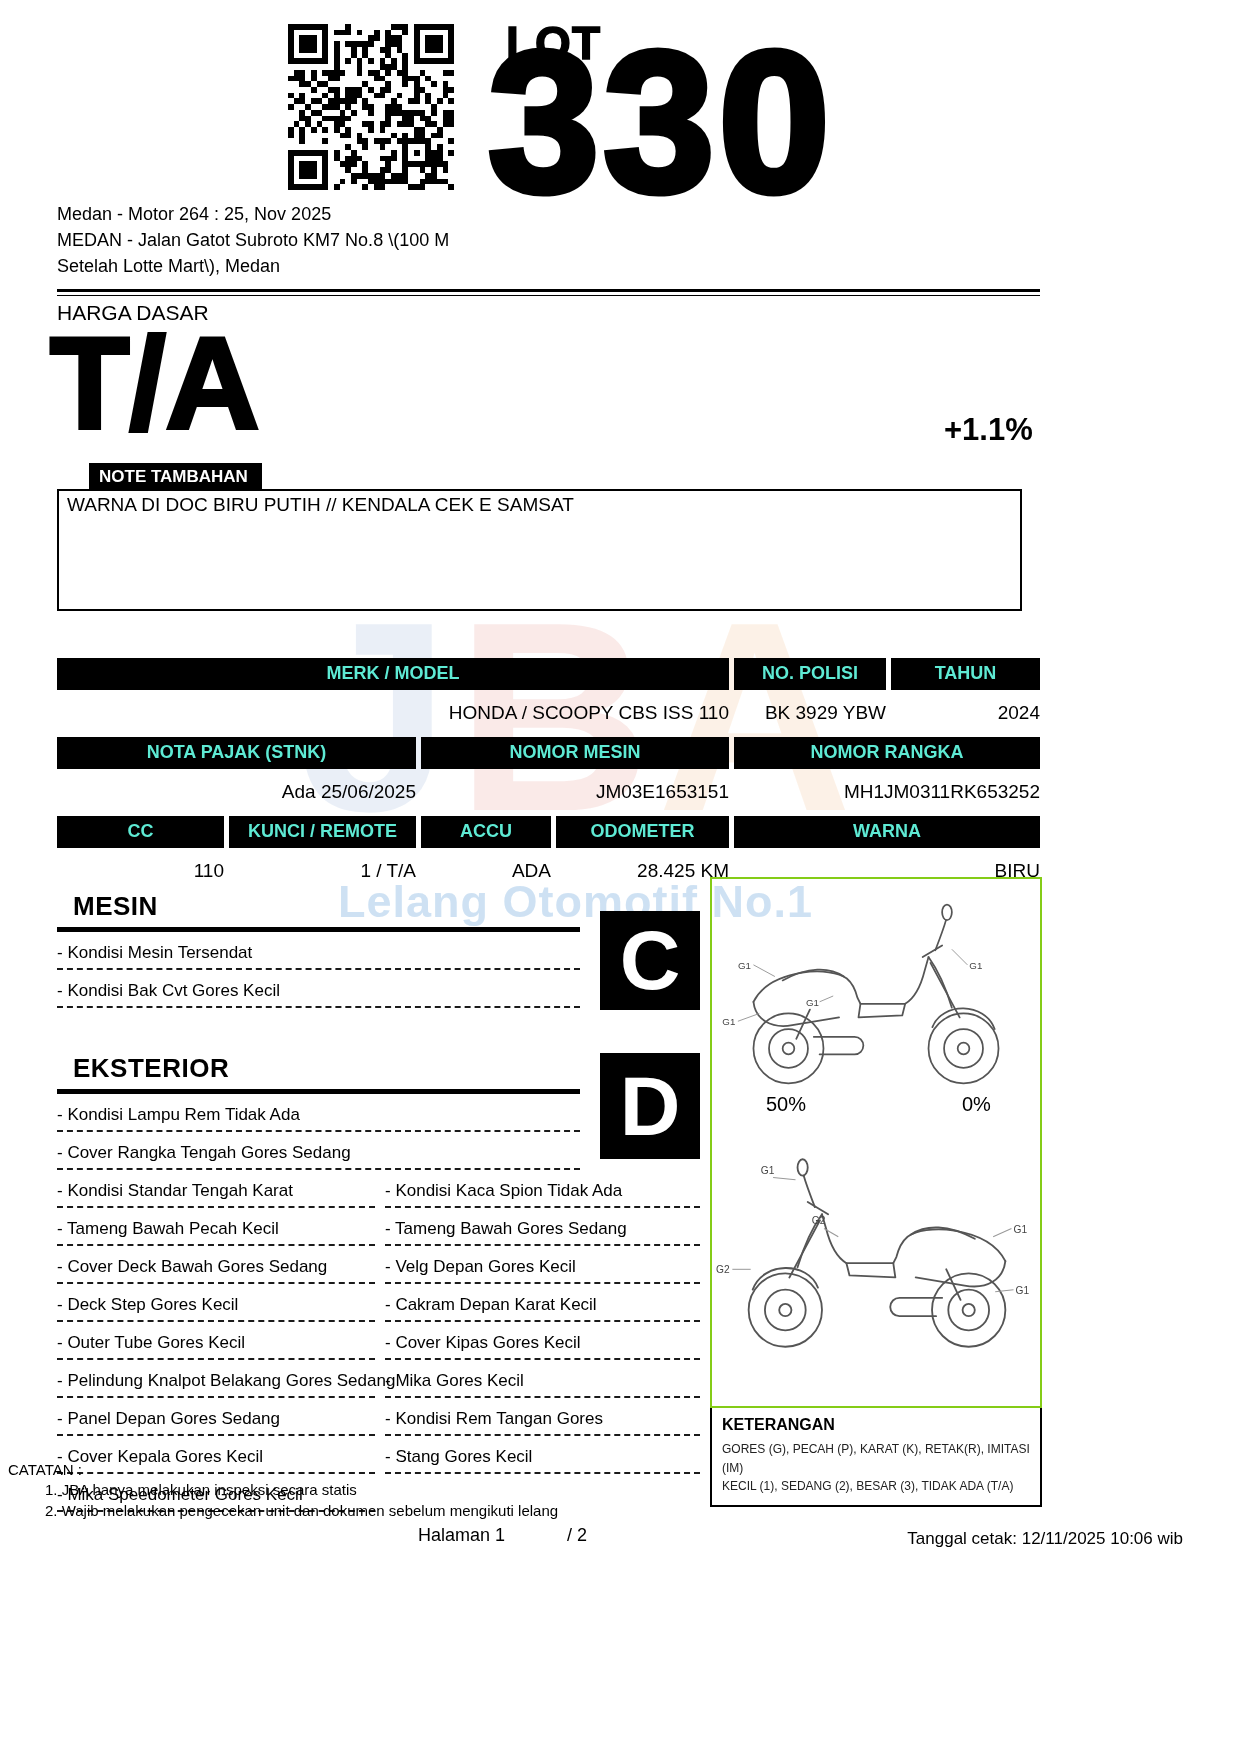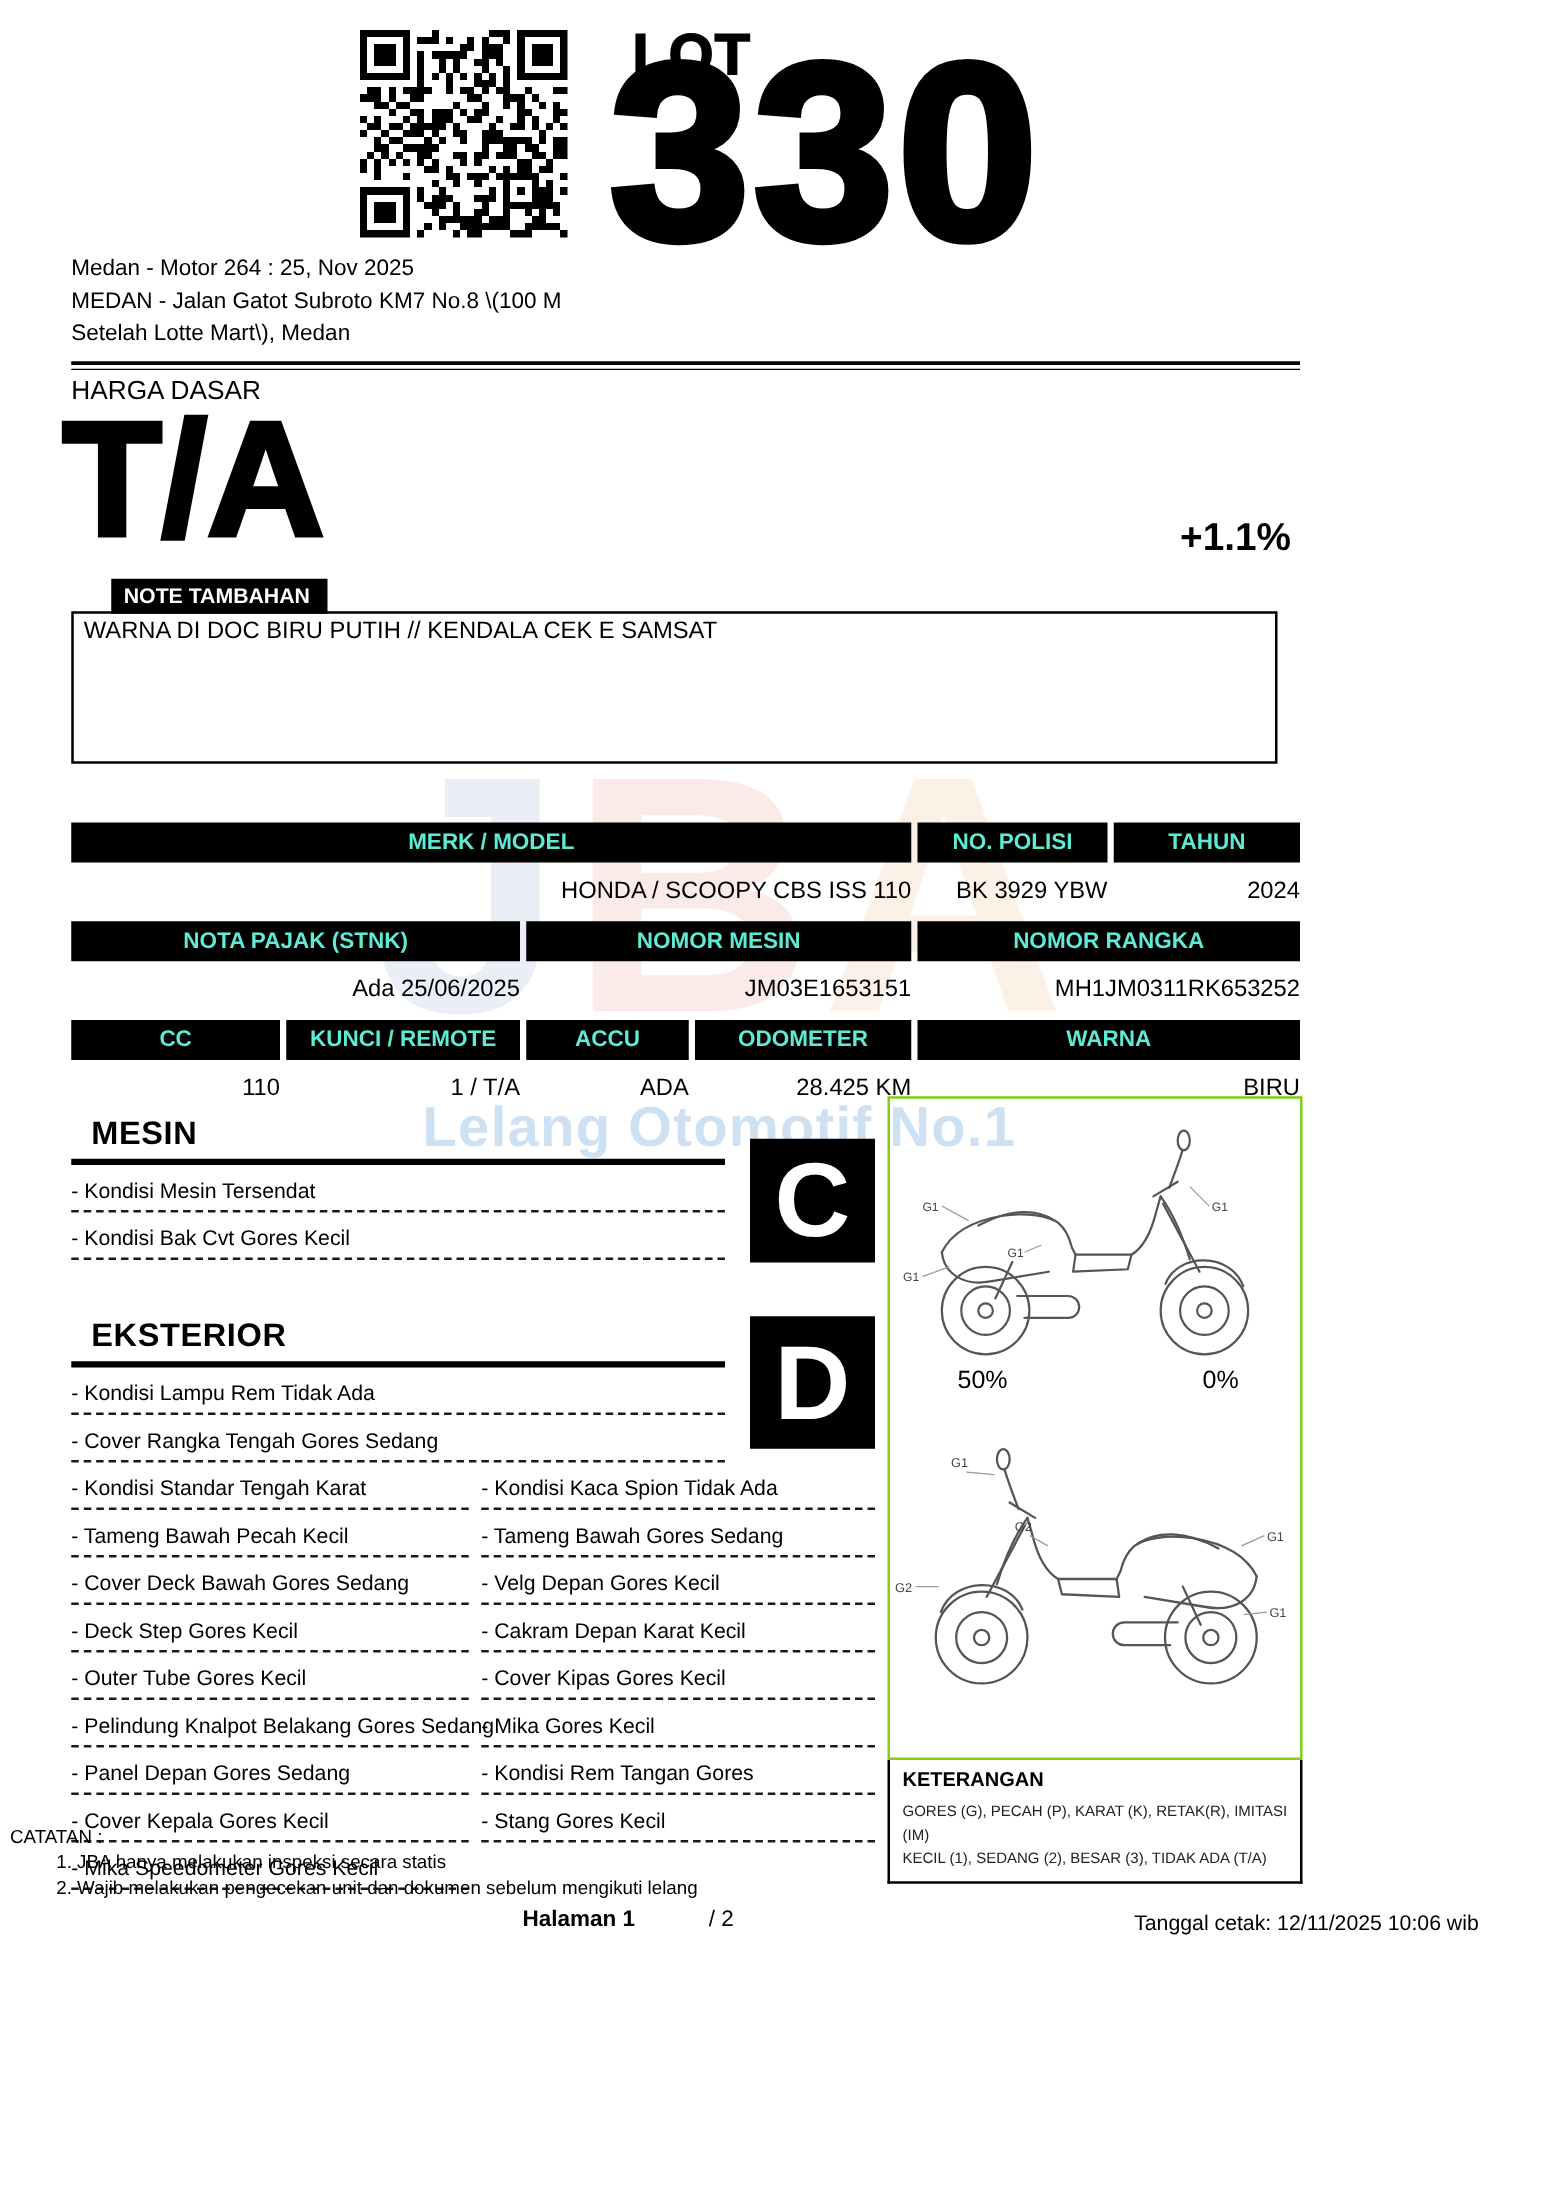--- a/index.html
+++ b/index.html
@@ -65,21 +65,21 @@
   .leaders line { stroke:#999; stroke-width:1; }
 
   .ket-box { position:absolute; left:710px; top:1408px; width:332px; height:99px; border:2px solid #000; border-top:none; padding:8px 10px; }
   .ket-title { font-size:16px; font-weight:700; margin-bottom:6px; }
   .ket-line { font-size:12px; line-height:1.55; color:#222; }
 
   
   .catatan { position:absolute; left:8px; top:1461px; font-size:15px; }
   .catatan-title { margin-bottom:2px; }
   .catatan-item { margin-left:37px; line-height:1.38; }
-  .foot-page { position:absolute; left:418px; top:1525px; font-size:18px;font-weight:bold; }
+  .foot-page { position:absolute; left:418px; top:1525px; font-size:18px; }
   .foot-total { position:absolute; left:567px; top:1525px; font-size:18px; }
   .foot-date { position:absolute; right:57px; top:1529px; font-size:17px; }
 </style>
 </head>
 <body>
 
 <div class="page">
 
   <svg width="0" height="0" style="position:absolute" aria-hidden="true">
     <defs>

